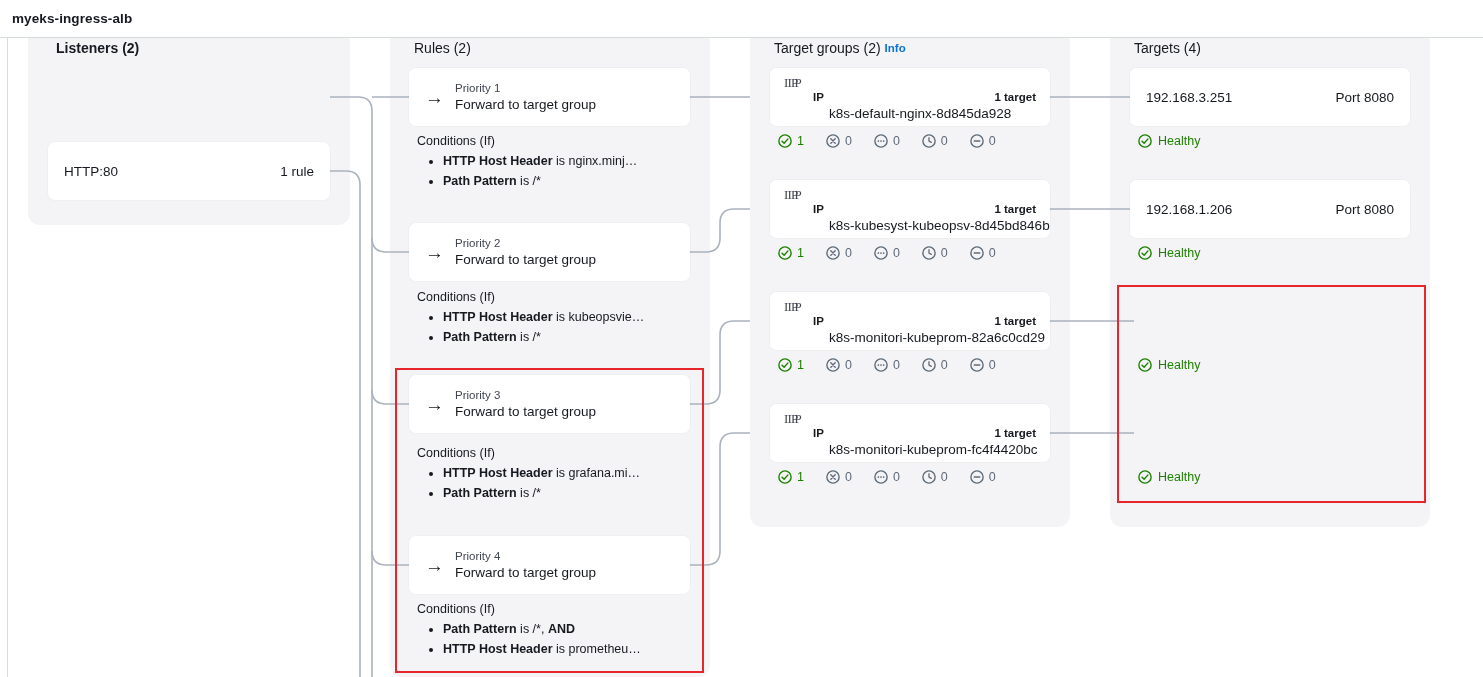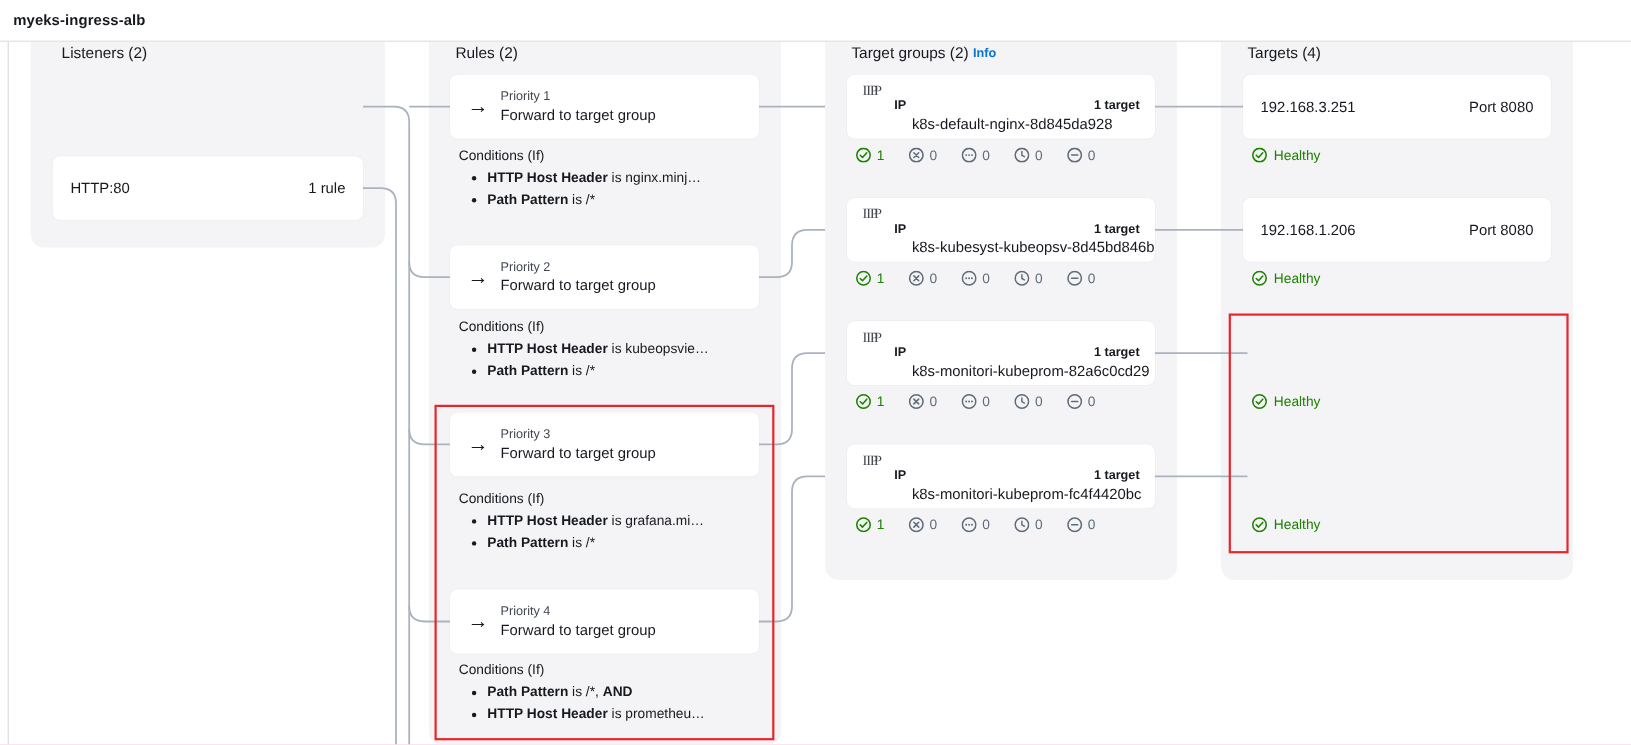--- a/index.html
+++ b/index.html
@@ -10,21 +10,21 @@
   body {
     font-family: "Liberation Sans", "DejaVu Sans", sans-serif;
     color: #16191f;
     -webkit-font-smoothing: antialiased;
   }
   #app {
     position: relative;
     width: 1483px;
     height: 677px;
     overflow: hidden;
-    background: #f9a8d4;
+    background: #14532d;
   }
 
   
   .titlebar {
     position: absolute;
     left: 0; top: 0;
     width: 1483px;
     height: 38px;
     background: #ffffff;
     border-bottom: 1px solid #d5dbdb;
@@ -261,21 +261,21 @@
 
   <div class="canvas">
 
     <div class="canvas-left-rule"></div>
 
     <div class="col-bg" style="left:28px; top:0px; width:322px; height:187px; border-top-left-radius:0; border-top-right-radius:0;"></div>
     <div class="col-bg" style="left:390px; top:0px; width:320px; height:639px; border-top-left-radius:0; border-top-right-radius:0;"></div>
     <div class="col-bg" style="left:750px; top:0px; width:320px; height:489px; border-top-left-radius:0; border-top-right-radius:0;"></div>
     <div class="col-bg" style="left:1110px; top:0px; width:320px; height:489px; border-top-left-radius:0; border-top-right-radius:0;"></div>
 
-    <div class="col-title" style="left:56px; top:2px;">Listeners (2)</div>
+    <div class="col-title" style="left:56px; top:2px;font-weight:bold;">Listeners (2)</div>
     <div class="col-title" style="left:414px; top:2px;">Rules (2)</div>
     <div class="col-title" style="left:774px; top:2px;">
       <span>Target groups (2)</span><span class="info-link">Info</span>
     </div>
     <div class="col-title" style="left:1134px; top:2px;">Targets (4)</div>
 
     <svg class="links" viewBox="0 0 1483 639">
 
       <path d="M330 59 H358 Q372 59 372 73 V639"></path>
       <path d="M330 133 H346 Q360 133 360 147 V639"></path>

